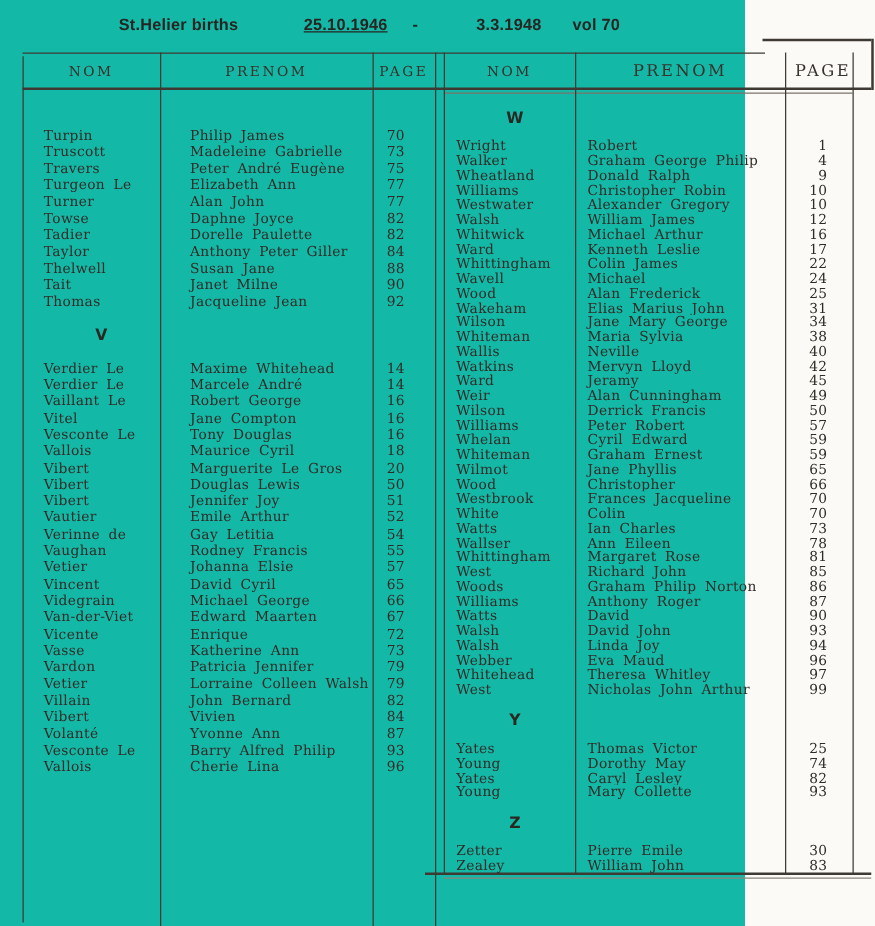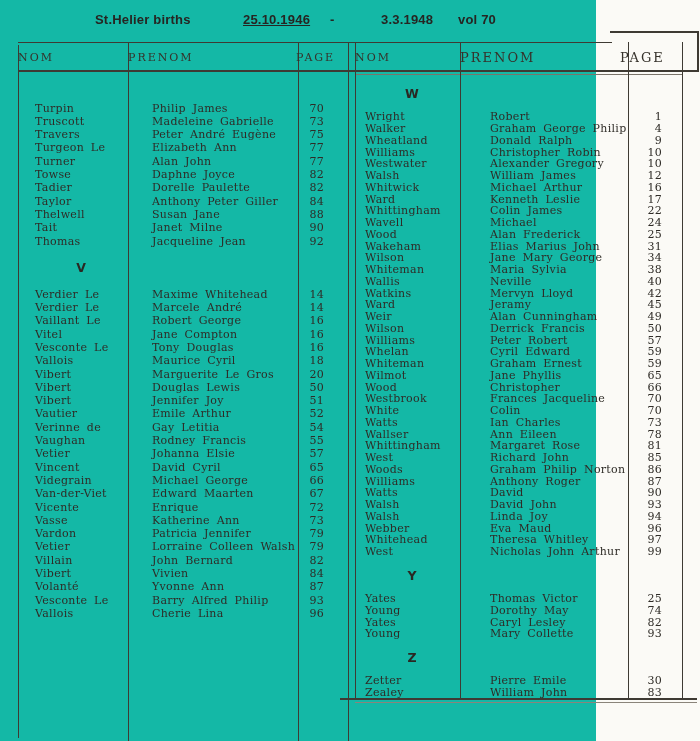--- a/index.html
+++ b/index.html
@@ -39,21 +39,21 @@
   .v-l3{left:348px;top:42px;height:699px;}
   .v-r0{left:355px;top:42px;height:657px;}
   .v-r1{left:460px;top:42px;height:657px;}
   .v-r2{left:628px;top:42px;height:657px;}
   .v-r3{left:682px;top:42px;height:657px;}
   .v-r4{left:697px;top:31px;height:41px;width:2px;}
 
   
   .colhead{
     position:absolute;top:49px;height:18px;line-height:18px;
-    color:#36322b;
+    text-align:center;color:#36322b;
     font-family:"DejaVu Serif", serif;
     font-size:11px;letter-spacing:2px;white-space:nowrap;
   }
   .ch-lnom{left:18px;width:110px;}
   .ch-lprenom{left:128px;width:170px;}
   .ch-lpage{left:296px;width:54px;}
   .ch-rnom{left:355px;width:105px;}
   .ch-rprenom{left:460px;width:168px;font-size:13px;}
   .ch-rpage{left:620px;width:77px;font-size:13px;}
 
@@ -65,21 +65,21 @@
     display:grid;height:var(--pitch);line-height:var(--pitch);
     color:#2f2c27;font-size:11px;letter-spacing:0.3px;word-spacing:3px;
     white-space:nowrap;
   }
   .rows-left .row{grid-template-columns:110px 170px 50px;}
   .rows-right .row{grid-template-columns:105px 168px 54px;}
   .cell{overflow:hidden;}
   .rows-left  .nom{padding-left:17px;}
   .rows-right .nom{padding-left:10px;}
   .rows-left  .prenom{padding-left:24px;}
-  .rows-right .prenom{padding-left:10px;margin-left:20px;}
+  .rows-right .prenom{padding-left:10px;}
   .rows-left  .page{text-align:right;padding-right:24px;}
   .rows-right .page{text-align:right;padding-right:20px;}
   .section-row .nom{
     text-align:center;padding-right:0;
     font-family:"DejaVu Sans", sans-serif;
     font-weight:bold;font-size:12.5px;letter-spacing:1px;color:#2a2823;
   }
 </style>
 </head>
 <body>

